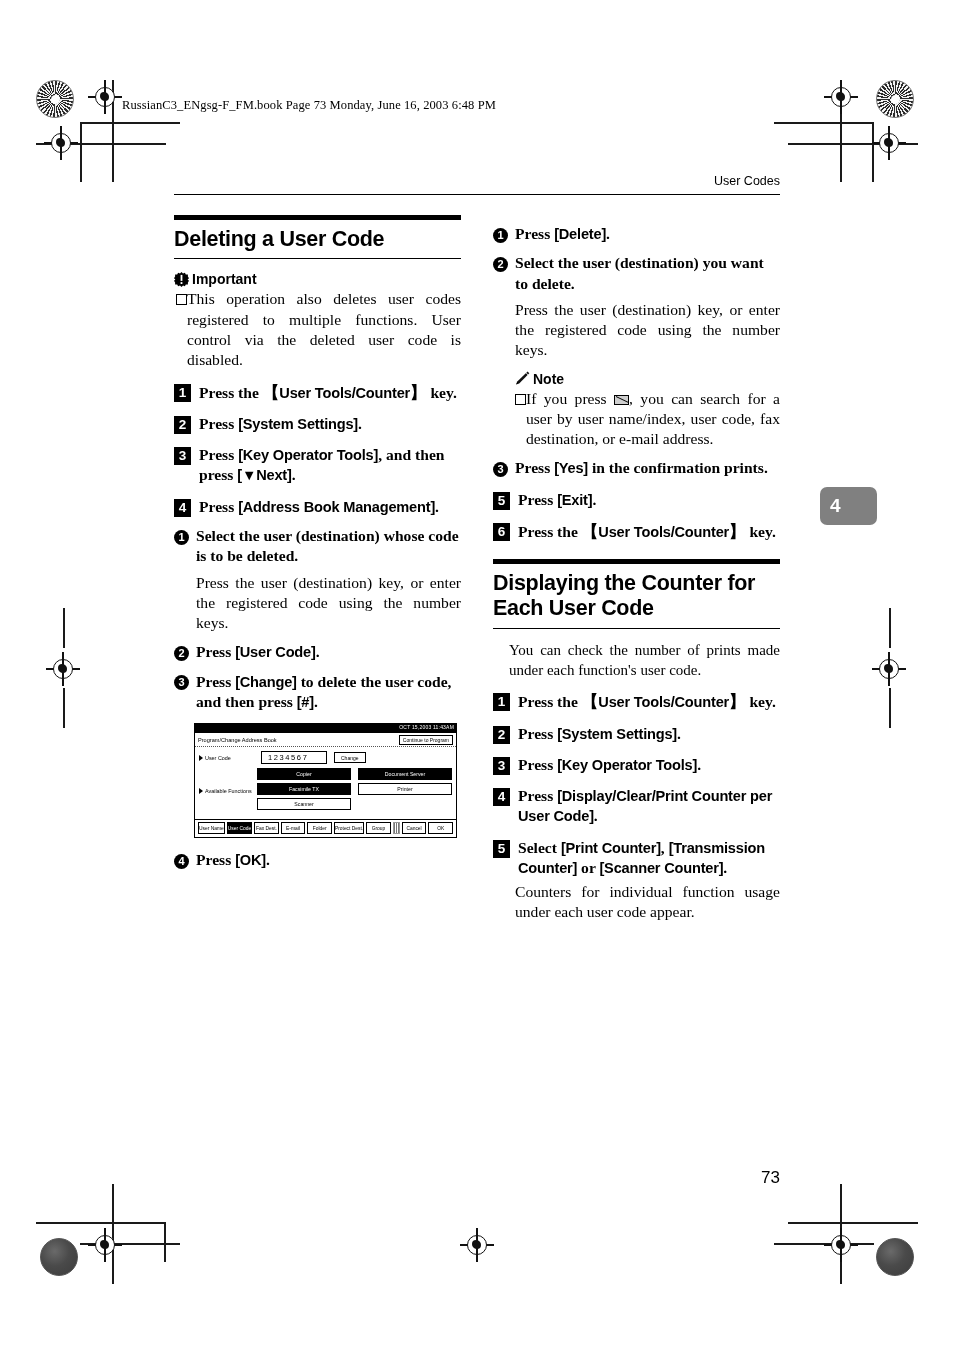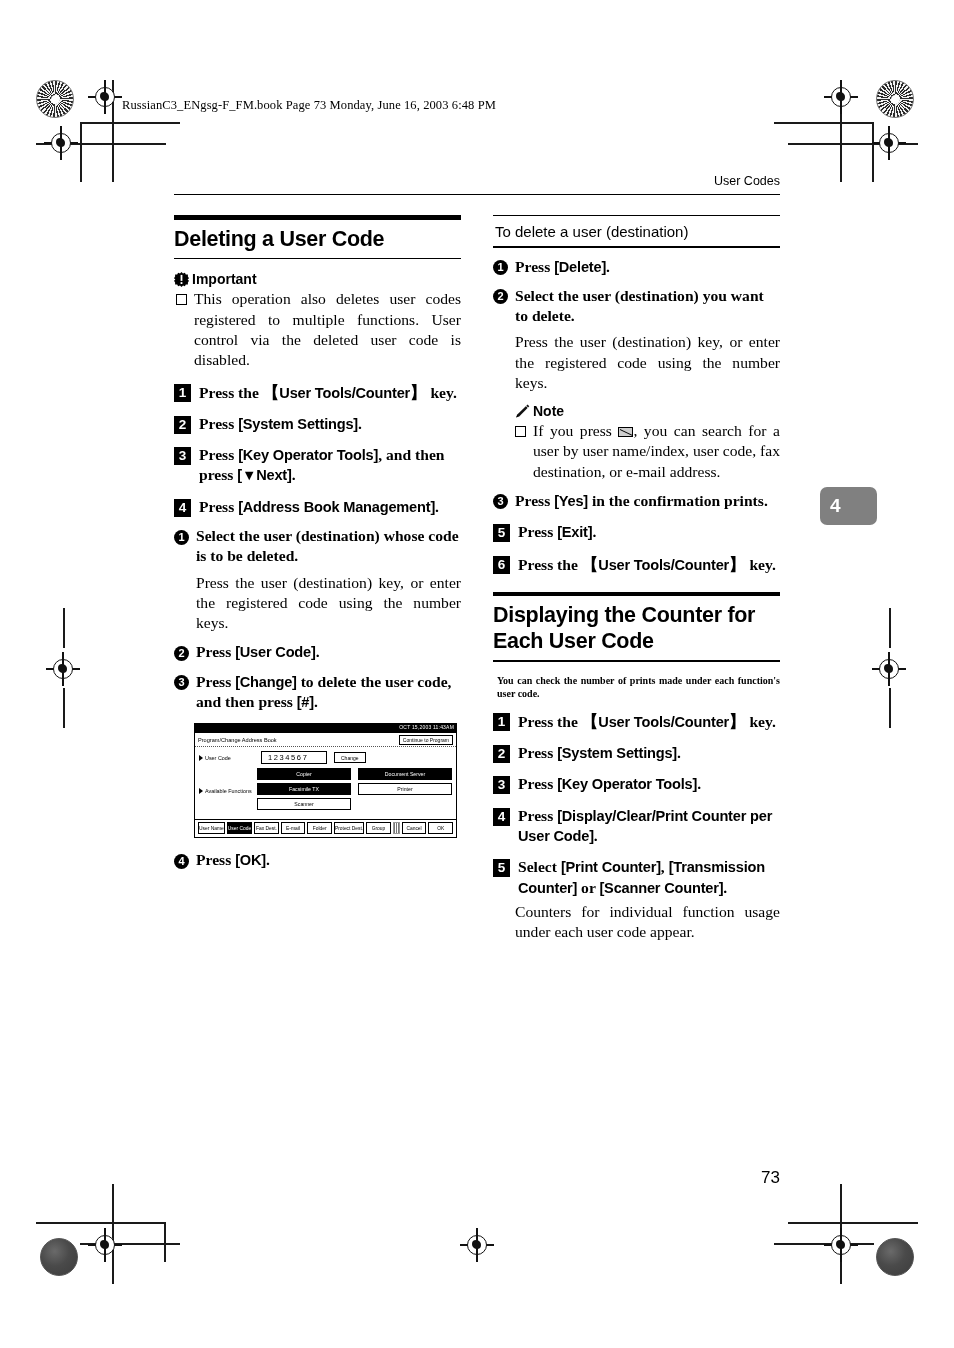--- a/index.html
+++ b/index.html
@@ -103,21 +103,21 @@
     margin: 10px 0 2px 0;
   }
   .ico-important {
     width: 15px; height: 15px; flex: 0 0 15px; position: relative;
   }
   .ico-important svg { display: block; }
   .ico-note { width: 17px; height: 15px; flex: 0 0 17px; }
 
   
   .bullet {
-    display: flex; gap: 7px; margin: 2px 0 0 2px;
+    display: flex; gap: 0; margin: 2px 0 0 2px;
   }
   .bullet .bx {
     flex: 0 0 11px; width: 11px; height: 11px;
     border: 1.9px solid #000; margin-top: 5px; background: #fff;
   }
   .bullet p {
     margin: 0; font-size: 15.6px; line-height: 1.30;
     text-align: justify; text-justify: inter-word;
   }
 
@@ -143,21 +143,21 @@
     text-align: center; margin-top: 3.5px;
   }
   .substep .txt { font-size: 15.6px; line-height: 1.30; }
 
   
   .indent {
     margin: 6px 0 0 22px; font-size: 15.6px; line-height: 1.30;
     text-align: justify;
   }
   .indent.j { text-align: justify; }
-  .plain { font-size: 10px; line-height: 1.30; text-align: justify; margin: 9px 0 0 4px; font-weight: bold; }
+  .plain { font-size: 15px; line-height: 1.30; text-align: justify; margin: 9px 0 0 16px; }
 
   
   b.s { font-weight: bold; text-align: center; }
   .ui {
     font-family: "Liberation Sans", sans-serif;
     font-weight: bold; font-size: 14.6px; letter-spacing: -0.2px;
   }
   .key {
     font-family: "Liberation Sans", sans-serif;
     font-weight: bold; font-size: 14.6px; letter-spacing: -0.2px;
@@ -449,25 +449,20 @@
 
   <div class="substep" style="margin-top:12px;">
     <div class="num">4</div>
     <div class="txt"><b class="s">Press </b><span class="ui">[OK]</span><b class="s">.</b></div>
   </div>
 
 </div>
 
 <div class="col col-right">
 
-  <div class="h2wrap" style="margin-top:0;">
-    <div class="h2rule"></div>
-    <div class="h2">To delete a user (destination)</div>
-    <div class="h2rule"></div>
-  </div>
 
   <div class="substep">
     <div class="num">1</div>
     <div class="txt"><b class="s">Press </b><span class="ui">[Delete]</span><b class="s">.</b></div>
   </div>
 
   <div class="substep">
     <div class="num">2</div>
     <div class="txt"><b class="s">Select the user (destination) you want to delete.</b></div>
   </div>

